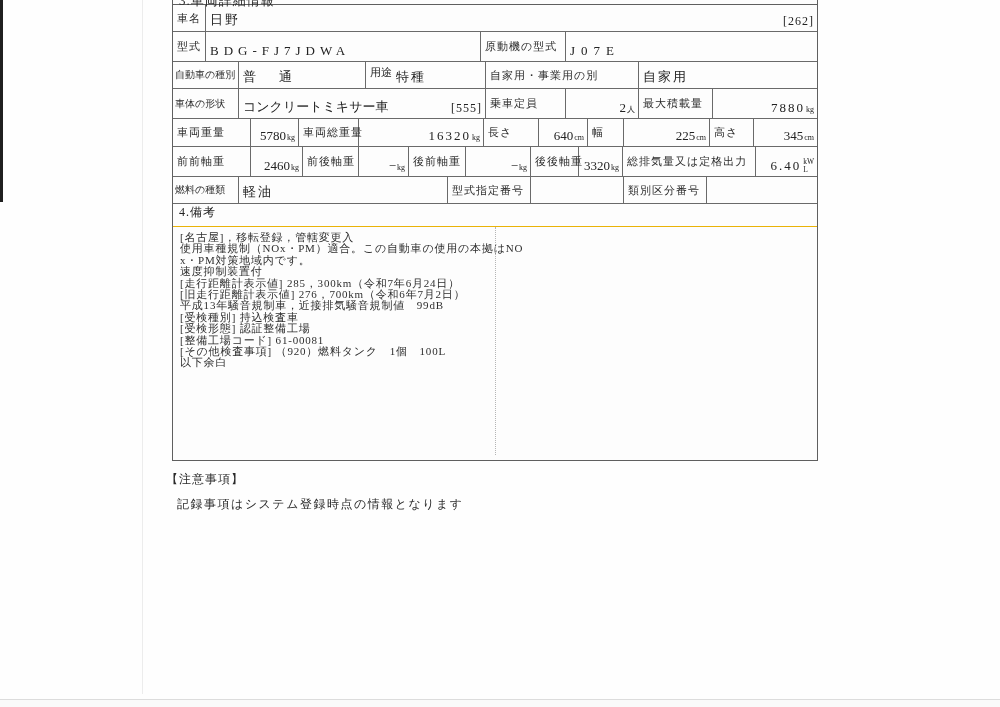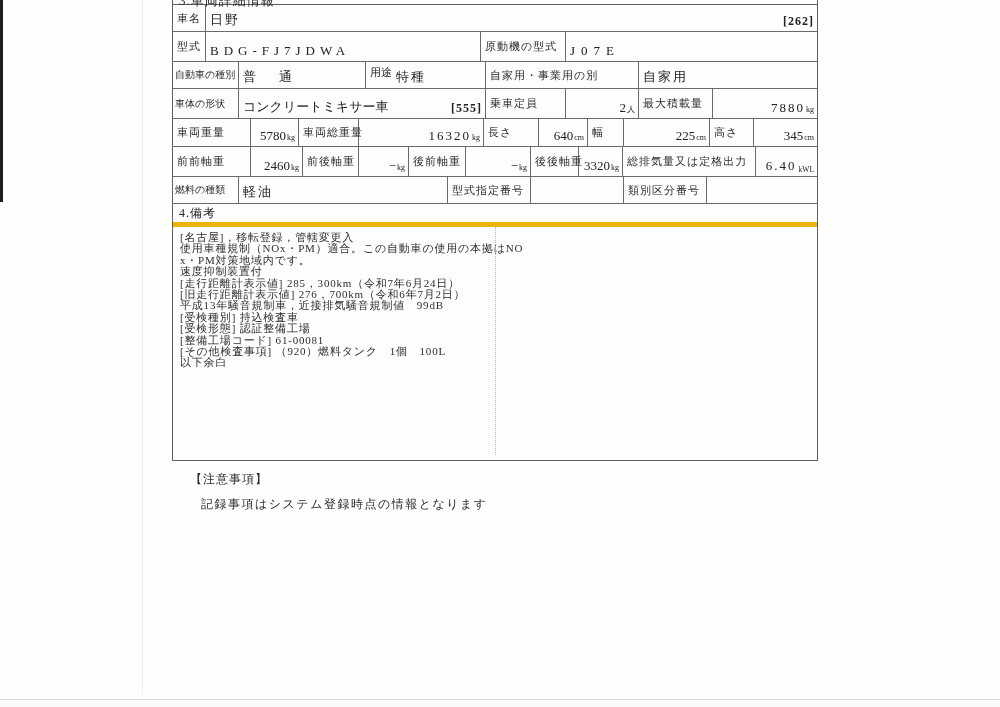--- a/index.html
+++ b/index.html
@@ -28,35 +28,35 @@
   .row.last{border-bottom:none;}
   .c{box-sizing:border-box;border-right:1px solid #6a6a6a;display:flex;min-width:0;}
   .c.end{border-right:none;}
   .lab{font-size:11px;color:#2b2b2b;align-items:center;padding-left:4px;letter-spacing:1px;white-space:nowrap;}
   .lab.sm{font-size:10px;letter-spacing:0;padding-left:2px;}
   .lab.ctr{justify-content:center;padding-left:0;}
   .val{align-items:flex-end;justify-content:flex-end;padding:0 3px 2px 4px;font-size:13px;white-space:nowrap;}
   .val.l{justify-content:flex-start;}
   .val.between{justify-content:space-between;}
   .u{font-size:8px;line-height:10px;margin-left:1px;align-self:flex-end;padding-bottom:1px;}
-  .u2{display:flex;flex-direction:row;align-items:flex-start;font-size:7.5px;line-height:7.5px;margin-left:2px;align-self:flex-end;padding-bottom:1px;}
-  .code{font-size:12px;letter-spacing:1px;font-weight:bold;}
+  .u2{display:flex;flex-direction:column;align-items:flex-start;font-size:7.5px;line-height:7.5px;margin-left:2px;align-self:flex-end;padding-bottom:1px;}
+  .code{font-size:12px;letter-spacing:1px;}
   .ls2{letter-spacing:2px;}
   .ls5{letter-spacing:5px;}
   .ls6{letter-spacing:6px;}
   .yoto-lab{font-size:11px;padding:3px 0 0 4px;letter-spacing:0;}
   .yoto-val{font-size:13px;align-self:flex-end;padding:0 0 2px 4px;letter-spacing:2px;}
 
-  .s4row{height:23px;border-bottom:5px solid #eab308;display:flex;align-items:flex-end;padding-left:6px;box-sizing:border-box;}
+  .s4row{height:23px;border-bottom:1px solid #eab308;display:flex;align-items:flex-start;padding-left:6px;box-sizing:border-box;}
   .s4row span{font-size:12px;letter-spacing:1px;}
   .remarks{position:relative;height:228px;padding:5px 4px 0 7px;box-sizing:border-box;}
   .remarks .line{font-size:11px;line-height:11.4px;letter-spacing:0.8px;white-space:nowrap;color:#2e2e2e;}
   .dotted-div{position:absolute;left:322px;top:0;height:228px;width:0;border-left:1px dotted #b5b5b5;}
 
-  .notice{position:absolute;left:190px;top:471px;}
+  .notice{position:absolute;left:166px;top:471px;}
   .notice .nt{font-size:12px;letter-spacing:1px;color:#2a2a2a;}
   .notice .nb{font-size:12px;letter-spacing:1.5px;margin-top:8px;margin-left:11px;color:#2a2a2a;}
 </style>
 </head>
 <body>
 
 <div class="edge-stripe"></div>
 <div class="paper-edge"></div>
 
 <div class="tbl">

